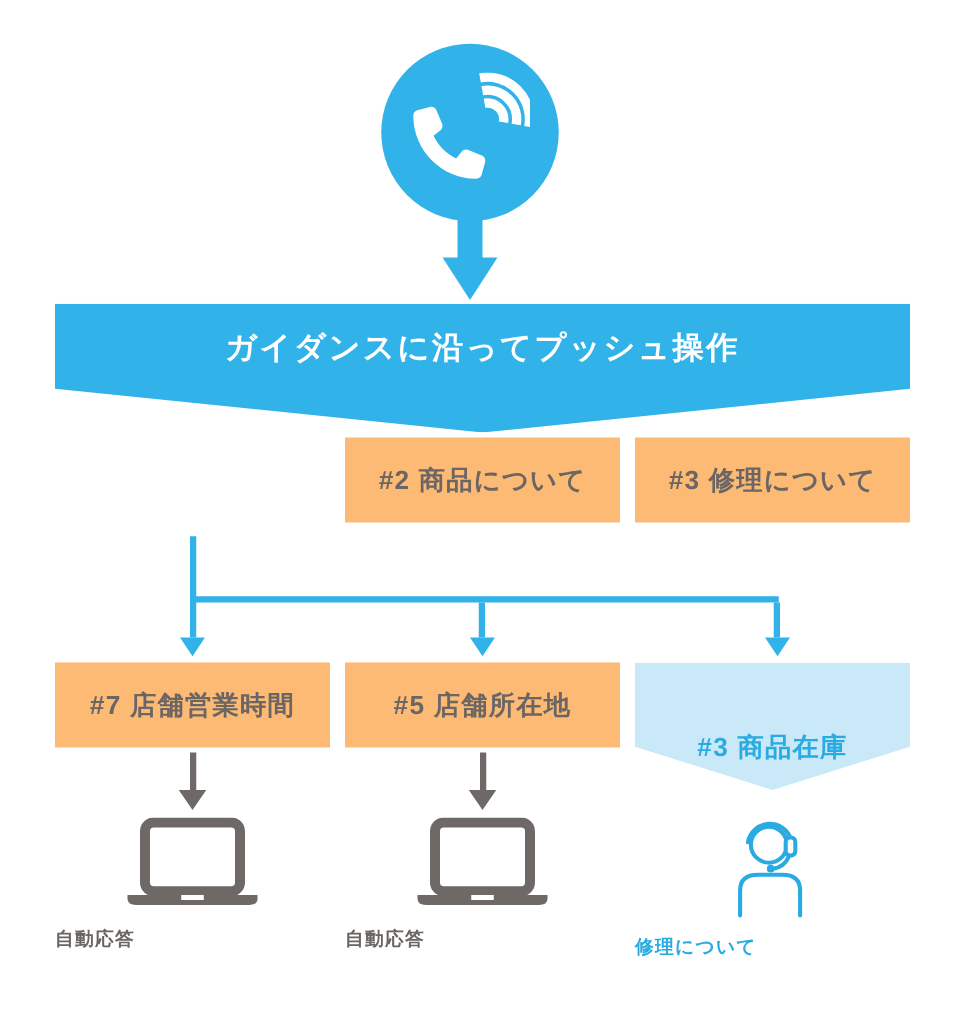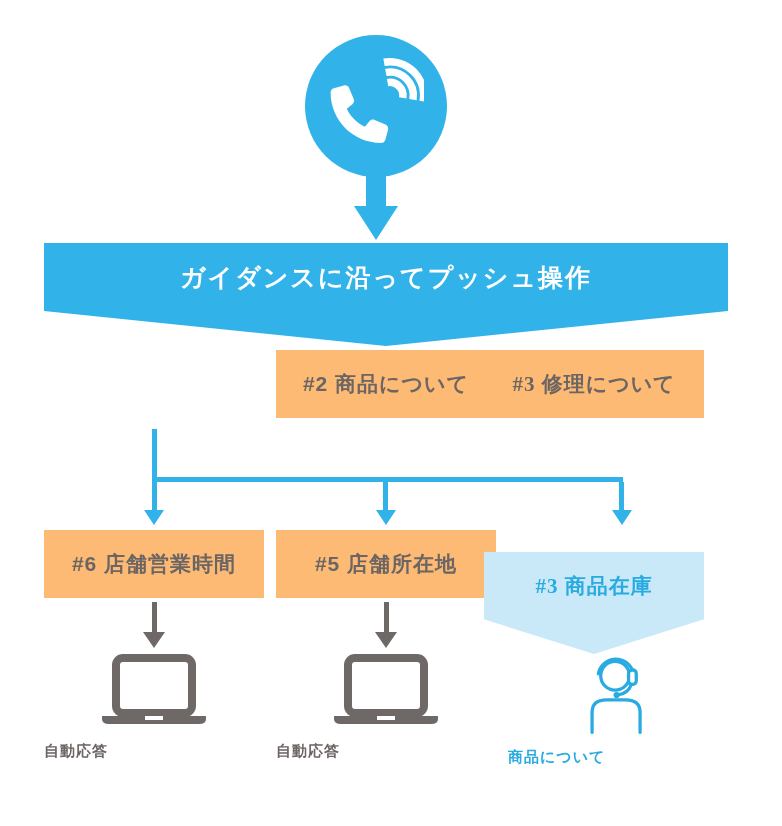--- a/index.html
+++ b/index.html
@@ -29,25 +29,24 @@
   }
   
   .box{
     position:absolute;width:220px;height:68px;display:flex;align-items:center;justify-content:center;
     font-size:21px;font-weight:bold;letter-spacing:1px;
   }
   .row1{top:350px;}
   .row2{top:530px;}
   .box.gray{background:#fdba74;color:#6b6563;}
   .box.hl{background:#c9e9f8;color:#29abe2;}
-  .c1{left:44px;} .c2{left:276px;} .c3{left:484px;font-family:Liberation Serif, serif;}
+  .c1{left:44px;} .c2{left:276px;} .c3{left:508px;}
   .box.chevron{
     height:102px;clip-path:polygon(0 0,100% 0,100% 66%,50% 100%,0 66%);
-    align-items:flex-start;
-    margin-top:22px;
+    align-items:flex-end;
   }
   .box.chevron span{height:68px;display:flex;align-items:center;}
   
   .line{position:absolute;background:#31b3ea;}
   .head-blue{
     position:absolute;width:0;height:0;
     border-left:10px solid transparent;border-right:10px solid transparent;border-top:15px solid #31b3ea;
   }
   
   .line-gray{position:absolute;background:#6e6867;}
@@ -96,21 +95,21 @@
 
   <div class="line" style="left:151.5px;top:429px;width:5px;height:81px;"></div>
   <div class="line" style="left:151.5px;top:477px;width:471px;height:5px;"></div>
   <div class="line" style="left:383px;top:482px;width:5px;height:28px;"></div>
   <div class="line" style="left:619px;top:482px;width:5px;height:28px;"></div>
   <div class="head-blue" style="left:144px;top:510px;"></div>
   <div class="head-blue" style="left:375.5px;top:510px;"></div>
   <div class="head-blue" style="left:611.5px;top:510px;"></div>
 
   <div class="box row2 c1 gray">
-    <span>#6 店舗営業時間</span>
+    <span>#7 店舗営業時間</span>
   </div>
   <div class="box row2 c2 gray">
     <span>#5 店舗所在地</span>
   </div>
   <div class="box row2 c3 hl chevron">
     <span>#3 商品在庫</span>
   </div>
 
   <div class="line-gray" style="left:151.5px;top:602px;width:5px;height:31px;"></div>
   <div class="head-gray" style="left:143px;top:632px;"></div>
@@ -141,15 +140,15 @@
         <rect x="61" y="25" width="8" height="15" rx="3.5" fill="#ffffff"></rect>
         <path d="M64 40 Q60 50 50 51"></path>
         <path d="M23 90 V69 Q23 56 38 56 H58 Q73 56 73 69 V90"></path>
       </g>
       <circle cx="48.5" cy="51" r="3.2" fill="#29abe2"></circle>
     </svg>
   </div>
 
   <div class="outcome-label gray" style="left:44px;top:742px;">自動応答</div>
   <div class="outcome-label gray" style="left:276px;top:742px;">自動応答</div>
-  <div class="outcome-label blue" style="left:508px;top:748px;">商品について</div>
+  <div class="outcome-label blue" style="left:508px;top:748px;">修理について</div>
 
 </div>
 
 </body></html>

